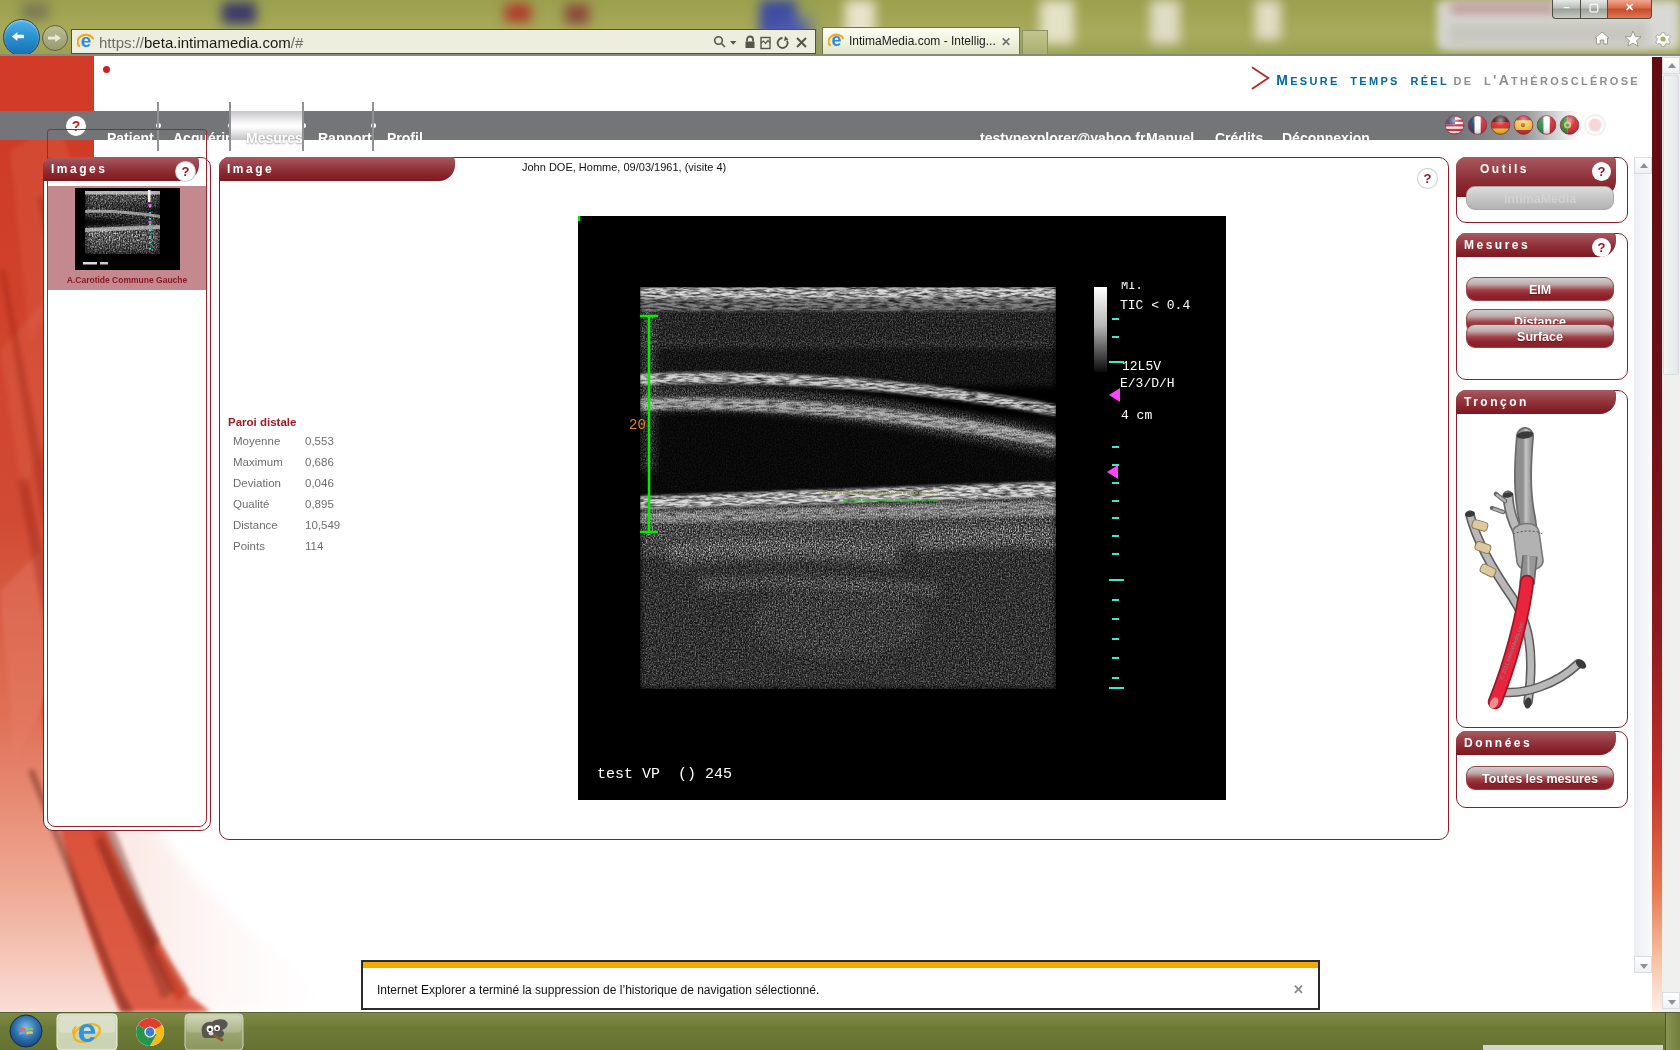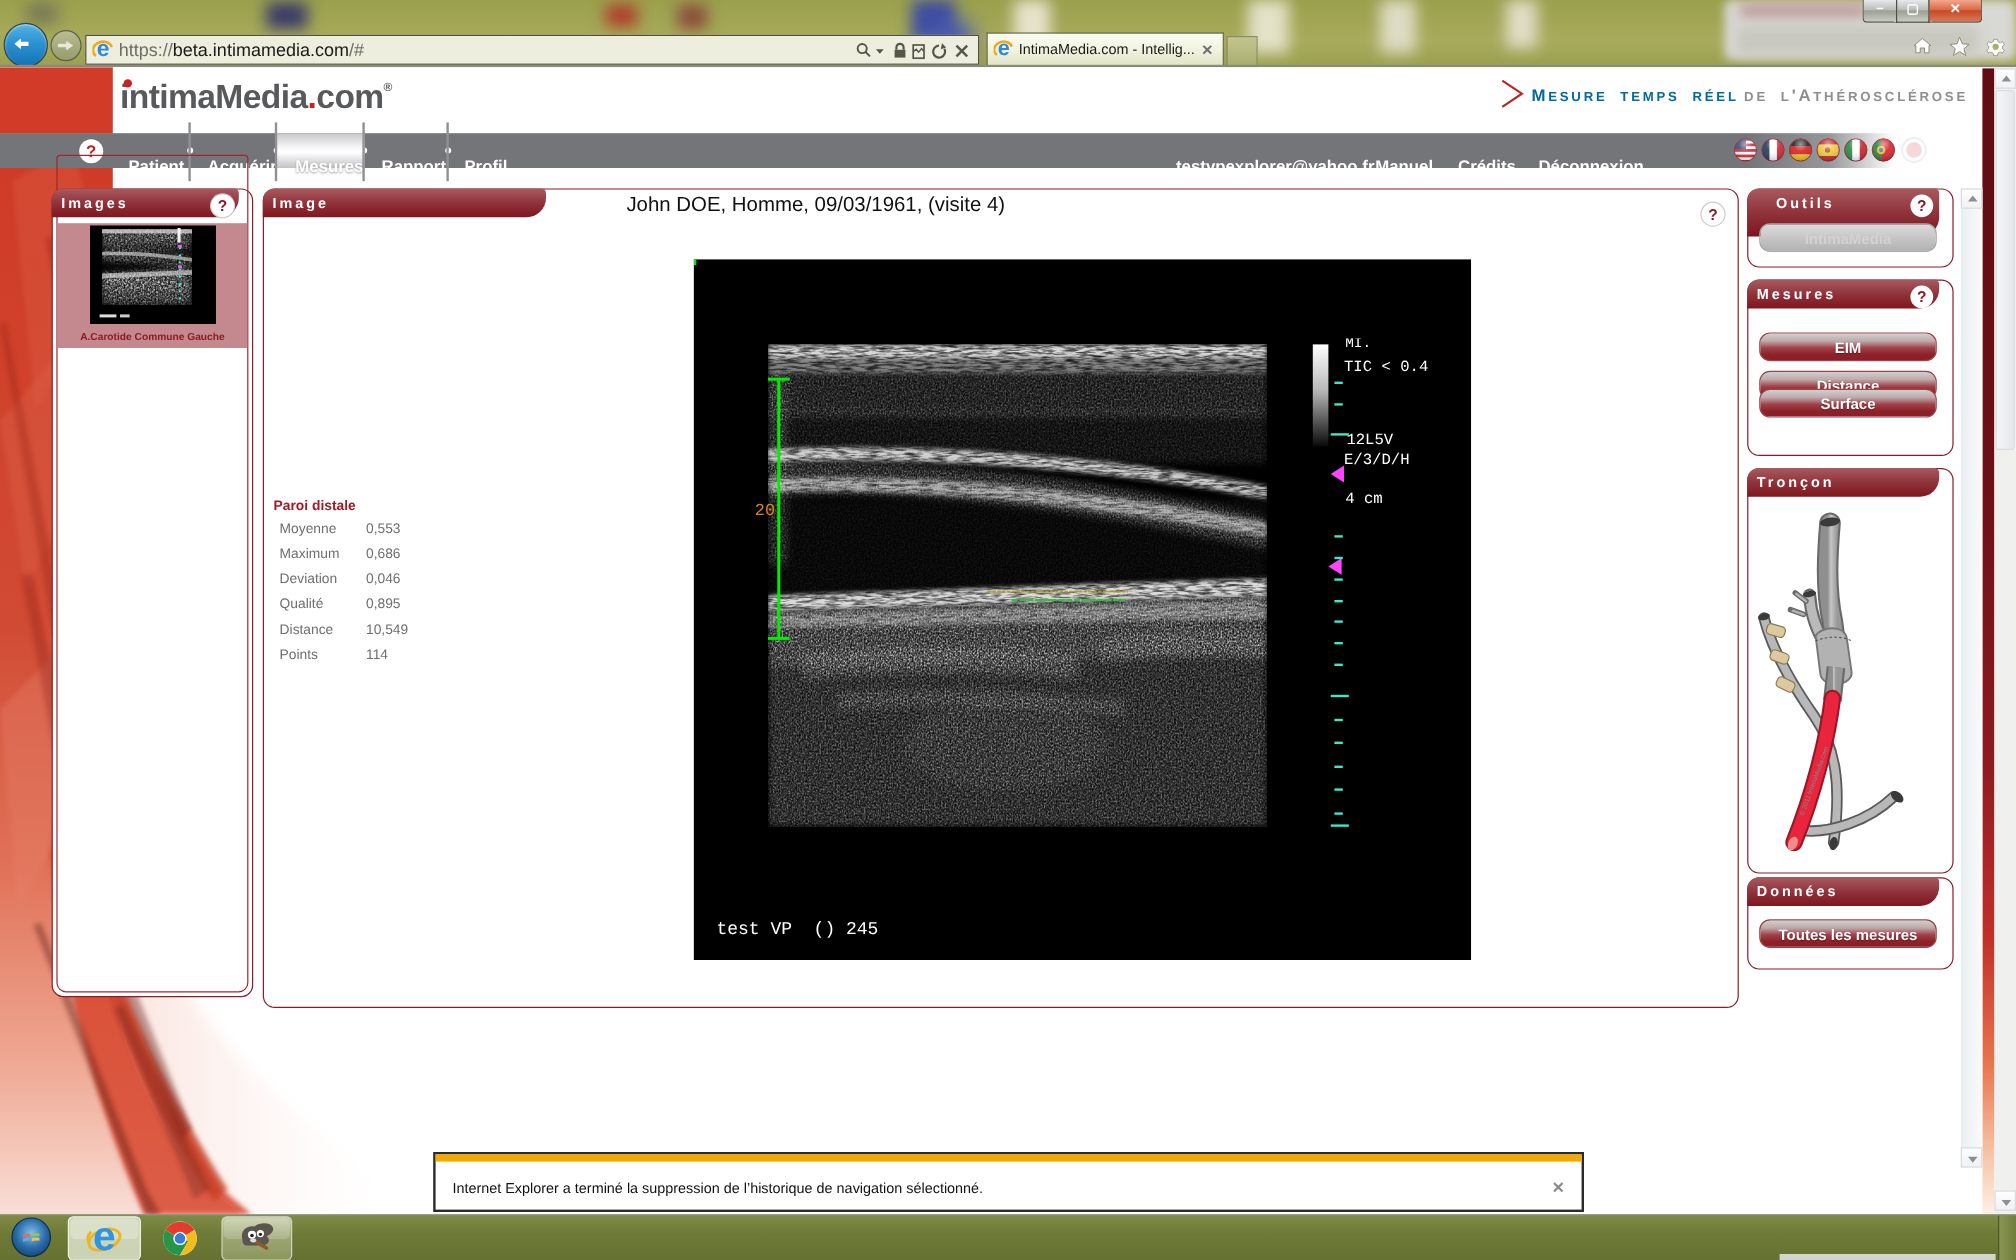--- a/index.html
+++ b/index.html
@@ -56,21 +56,21 @@
  background:linear-gradient(180deg,#a85a60,#8e3038 55%,#80161d);letter-spacing:2.5px;}
 
 #pImages{left:43px;top:101px;width:168px;height:674px;}
 #pImagesHead{left:43px;top:101px;width:156px;height:24px;border-radius:10px 4px 16px 0;padding:5px 0 0 8px;box-sizing:border-box;}
 #imgsel{left:48px;top:130px;width:158px;height:104px;background:#c4898e;}
 #thumbwrap{left:75px;top:132px;width:105px;height:82px;background:#000;}
 #thumblabel{left:48px;top:219px;width:158px;text-align:center;font-size:8.5px;font-weight:bold;color:#8c1a22;}
 
 #pImage{left:219px;top:101px;width:1230px;height:683px;}
 #pImageHead{left:219px;top:101px;width:236px;height:24px;border-radius:10px 4px 16px 0;padding:5px 0 0 8px;box-sizing:border-box;}
-#patientline{left:522px;top:105px;font-size:17px;color:#111;}
+#patientline{left:522px;top:105px;font-size:11px;color:#111;}
 #ustitle{left:219px;top:141px;width:1230px;text-align:center;font-size:12px;font-weight:bold;color:#9e1b30;}
 #stats{left:228px;top:360px;width:160px;font-size:11.5px;color:#6e6e6e;}
 #stats b{display:block;color:#9c1b24;font-size:11.5px;margin-bottom:7px;}
 #stats .row{position:relative;height:21px;padding-left:5px;}
 #stats .row span{position:absolute;left:77px;}
 #usimg{left:578px;top:160px;width:648px;height:584px;}
 
 #pOutils{left:1456px;top:101px;width:172px;height:66px;}
 #pOutilsHead{left:1456px;top:101px;width:160px;height:40px;border-radius:10px 4px 16px 0;padding:5px 0 0 24px;box-sizing:border-box;}
 #pMesures{left:1456px;top:177px;width:172px;height:147px;}
@@ -215,21 +215,20 @@
     <path d="M60,560 C80,660 120,770 190,880 L178,890 C110,790 70,670 52,580 Z" fill="#c53a24" filter="url(#lb1)" opacity="0.7"></path>
 
     <path d="M38,88 L43,86 L90,290 L82,306 Z" fill="#8c1a0e" filter="url(#lb1)" opacity="0.35"></path>
     <path d="M0,160 L5,158 L52,400 L44,418 Z" fill="#8c1a0c" filter="url(#lb1)" opacity="0.3"></path>
     <path d="M18,370 L26,366 L66,540 L54,560 Z" fill="#7c1208" filter="url(#lb1)" opacity="0.28"></path>
     <path d="M60,600 L66,598 L160,830 L151,838 Z" fill="#6c1a12" filter="url(#lb1)" opacity="0.4"></path>
     <path d="M28,660 L34,658 L122,880 L134,901 L122,901 Z" fill="#531610" filter="url(#lb1)" opacity="0.4"></path>
     <path d="M95,730 L103,726 L175,880 L162,888 Z" fill="#6c201a" filter="url(#lb1)" opacity="0.35"></path>
   </svg>
   <div class="abs" id="redblock"></div>
-  <div class="abs" id="logo">intimaMedia<span style="color:#cc1f1f;">.</span>com<span class="reg">®</span></div>
   <div class="reddot" style="left:103px;top:10px;"></div>
 
   <div class="abs" id="slogan">
     <span id="slog1">M<small>ESURE&nbsp; TEMPS&nbsp; RÉEL</small></span>
     <span id="slog2"> <small>DE&nbsp; L</small>'A<small>THÉROSCLÉROSE</small></span>
     <svg id="chev" viewBox="0 0 22 30">
         <path d="M1,2 L19,14 L1,26" stroke="#b02a28" stroke-width="2" fill="none"></path>
       </svg>
   </div>
   <div class="abs" id="nav">

